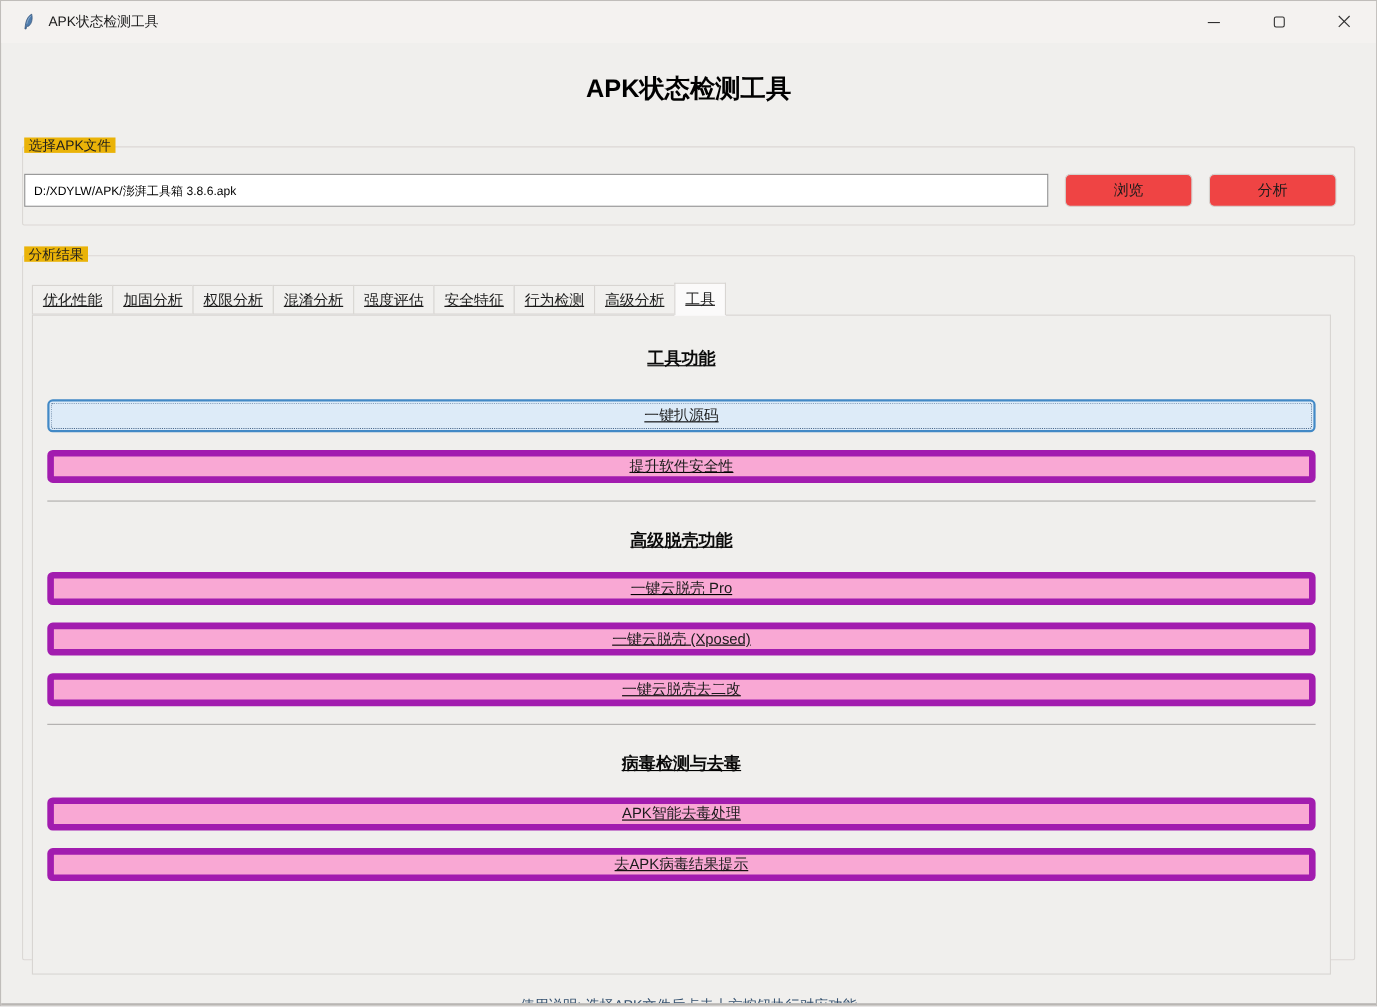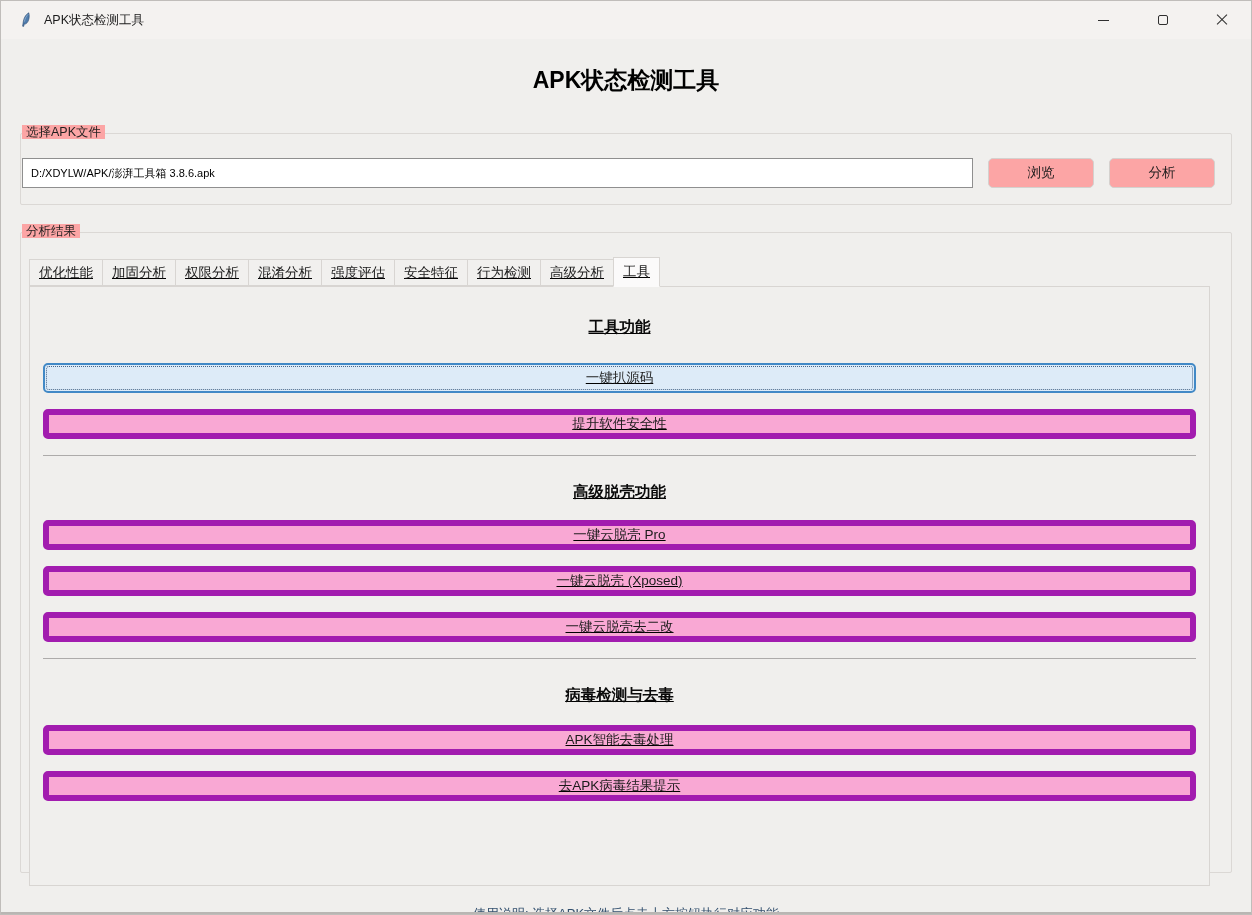--- a/index.html
+++ b/index.html
@@ -26,34 +26,34 @@
   .glyph-close::before { transform:rotate(45deg); }
   .glyph-close::after  { transform:rotate(-45deg); }
 
   
   .app-title { text-align:center; font-size:23px; font-weight:bold; color:#000; margin-top:26px; line-height:30px; }
 
   
   .groupbox { position:relative; margin:0 19px; border:1px solid #dbd8d5; border-radius:2px; background:#f0efed; }
   .groupbox-label {
     position:absolute; top:-9px; left:1px; padding:0 4px;
-    background:#fca5a5; font-size:12.5px; color:#201f1e; line-height:14px;
+    background:#eab308; font-size:12.5px; color:#201f1e; line-height:14px;
   }
   .group-file { margin-top:38px; }
   .group-results { margin-top:27px; height:641px;text-decoration:underline; }
 
   
   .file-row { display:flex; align-items:center; padding:24px 16px 16px 1px; gap:15px; }
   .path-input {
     flex:1; height:30px; background:#ffffff; border:1px solid #8f8f8f;
     font-family:"Liberation Sans","DejaVu Sans",sans-serif; font-size:11px; color:#000;
     padding:0 8px; outline:none;
   }
   .btn {
-    width:106px; height:30px; background:#fca5a5; border:1px solid #d4d1ce; border-radius:5px;
+    width:116px; height:30px; background:#ef4444; border:1px solid #d4d1ce; border-radius:5px;
     font-size:13.5px; color:#1b1b1b; display:flex; align-items:center; justify-content:center;
     cursor:default; flex:0 0 auto;
   }
 
   
   .tabs { display:flex; align-items:flex-end; padding:24px 21px 0 8px; position:relative; }
   .tab {
     height:27px; padding:0 9px; display:flex; align-items:center;
     font-size:13.5px; color:#1b1b1b; background:#f1f0ee;
     border:1px solid #d8d5d2; margin-right:-1px; cursor:default; white-space:nowrap;

